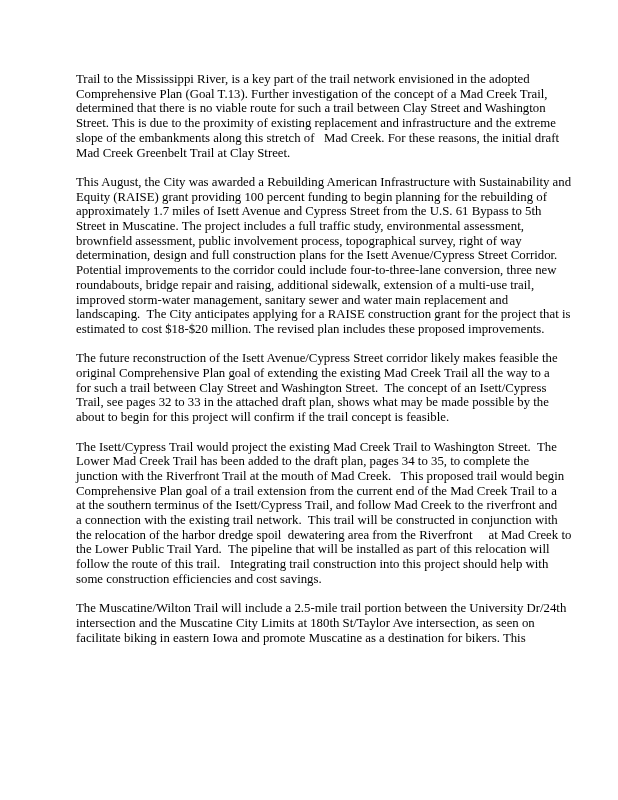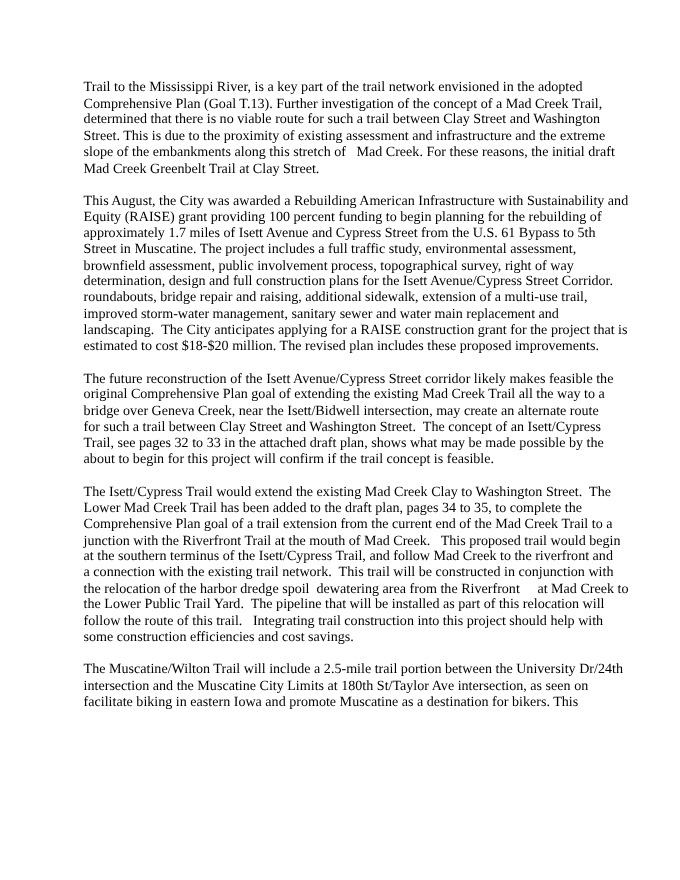--- a/index.html
+++ b/index.html
@@ -36,49 +36,49 @@
   }
 </style>
 </head>
 <body>
 
 <div class="doc-page" id="doc-page">
     <div class="para">
       <div class="line"><span>Trail to the Mississippi River, is a key part of the trail network envisioned in the adopted</span></div>
       <div class="line"><span>Comprehensive Plan (Goal T.13). Further investigation of the concept of a Mad Creek Trail,</span></div>
       <div class="line"><span>determined that there is no viable route for such a trail between Clay Street and Washington</span></div>
-      <div class="line"><span>Street. This is due to the proximity of existing assessment and infrastructure and the extreme</span></div>
+      <div class="line"><span>Street. This is due to the proximity of existing replacement and infrastructure and the extreme</span></div>
       <div class="line"><span>slope of the embankments along this stretch of   Mad Creek. For these reasons, the initial draft</span></div>
       <div class="line"><span>Mad Creek Greenbelt Trail at Clay Street.</span></div>
     </div>
     <div class="para">
       <div class="line"><span>This August, the City was awarded a Rebuilding American Infrastructure with Sustainability and</span></div>
       <div class="line"><span>Equity (RAISE) grant providing 100 percent funding to begin planning for the rebuilding of</span></div>
       <div class="line"><span>approximately 1.7 miles of Isett Avenue and Cypress Street from the U.S. 61 Bypass to 5th</span></div>
       <div class="line"><span>Street in Muscatine. The project includes a full traffic study, environmental assessment,</span></div>
       <div class="line"><span>brownfield assessment, public involvement process, topographical survey, right of way</span></div>
       <div class="line"><span>determination, design and full construction plans for the Isett Avenue/Cypress Street Corridor.</span></div>
+      <div class="line"><span>Potential improvements to the corridor could include four-to-three-lane conversion, three new</span></div>
       <div class="line"><span>roundabouts, bridge repair and raising, additional sidewalk, extension of a multi-use trail,</span></div>
       <div class="line"><span>improved storm-water management, sanitary sewer and water main replacement and</span></div>
       <div class="line"><span>landscaping.  The City anticipates applying for a RAISE construction grant for the project that is</span></div>
       <div class="line"><span>estimated to cost $18-$20 million. The revised plan includes these proposed improvements.</span></div>
     </div>
     <div class="para">
       <div class="line"><span>The future reconstruction of the Isett Avenue/Cypress Street corridor likely makes feasible the</span></div>
       <div class="line"><span>original Comprehensive Plan goal of extending the existing Mad Creek Trail all the way to a</span></div>
-      <div class="line"><span>bridge over Geneva Creek, near the Isett/Bidwell intersection, may create an alternate route</span></div>
       <div class="line"><span>for such a trail between Clay Street and Washington Street.  The concept of an Isett/Cypress</span></div>
       <div class="line"><span>Trail, see pages 32 to 33 in the attached draft plan, shows what may be made possible by the</span></div>
       <div class="line"><span>about to begin for this project will confirm if the trail concept is feasible.</span></div>
     </div>
     <div class="para">
-      <div class="line"><span>The Isett/Cypress Trail would extend the existing Mad Creek Clay to Washington Street.  The</span></div>
+      <div class="line"><span>The Isett/Cypress Trail would project the existing Mad Creek Trail to Washington Street.  The</span></div>
       <div class="line"><span>Lower Mad Creek Trail has been added to the draft plan, pages 34 to 35, to complete the</span></div>
+      <div class="line"><span>junction with the Riverfront Trail at the mouth of Mad Creek.   This proposed trail would begin</span></div>
       <div class="line"><span>Comprehensive Plan goal of a trail extension from the current end of the Mad Creek Trail to a</span></div>
-      <div class="line"><span>junction with the Riverfront Trail at the mouth of Mad Creek.   This proposed trail would begin</span></div>
       <div class="line"><span>at the southern terminus of the Isett/Cypress Trail, and follow Mad Creek to the riverfront and</span></div>
       <div class="line"><span>a connection with the existing trail network.  This trail will be constructed in conjunction with</span></div>
       <div class="line"><span>the relocation of the harbor dredge spoil  dewatering area from the Riverfront     at Mad Creek to</span></div>
       <div class="line"><span>the Lower Public Trail Yard.  The pipeline that will be installed as part of this relocation will</span></div>
       <div class="line"><span>follow the route of this trail.   Integrating trail construction into this project should help with</span></div>
       <div class="line"><span>some construction efficiencies and cost savings.</span></div>
     </div>
     <div class="para">
       <div class="line"><span>The Muscatine/Wilton Trail will include a 2.5-mile trail portion between the University Dr/24th</span></div>
       <div class="line"><span>intersection and the Muscatine City Limits at 180th St/Taylor Ave intersection, as seen on</span></div>

